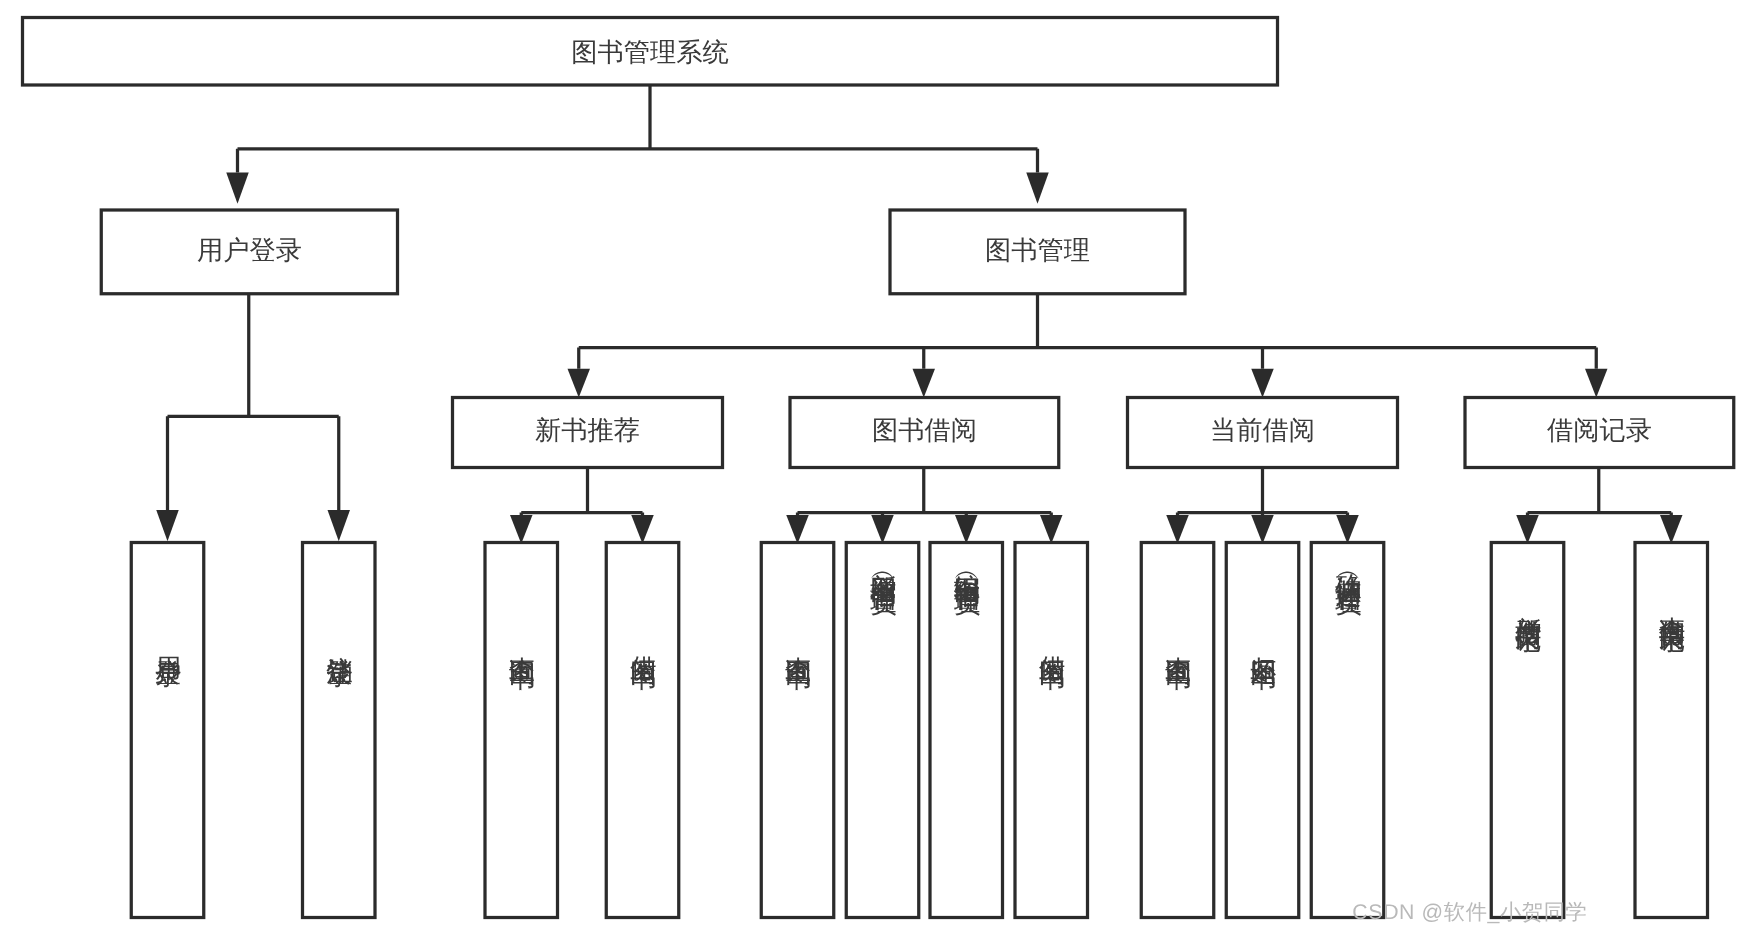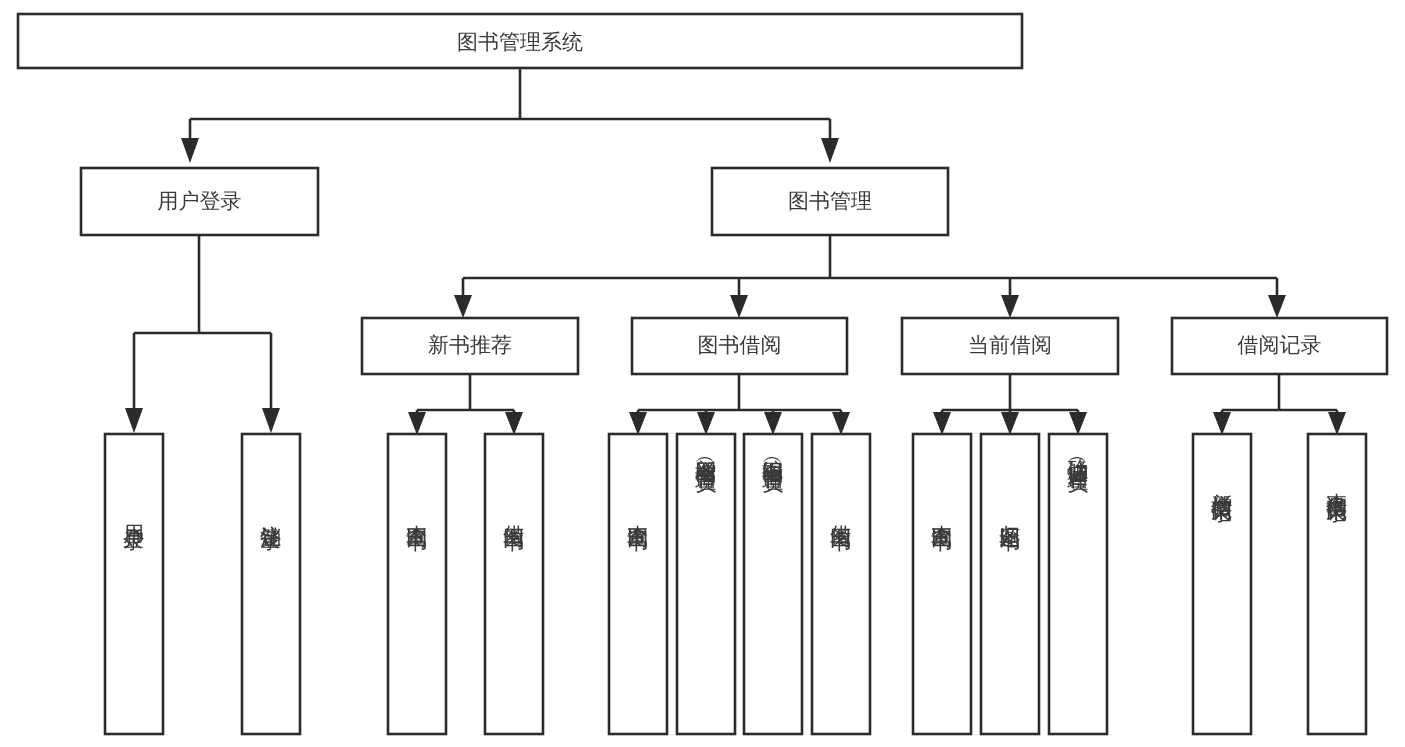--- a/index.html
+++ b/index.html
@@ -231,14 +231,15 @@
     <span class="leaf-label" style="margin-top:8px;">确认归还（管理员）</span>
   </div>
 
   <div class="leaf-label-wrap" style="left:1193px; top:434px; width:58px; height:300px;">
     <span class="leaf-label" style="margin-top:42px;">新增借阅记录</span>
   </div>
   <div class="leaf-label-wrap" style="left:1308px; top:434px; width:58px; height:300px;">
     <span class="leaf-label" style="margin-top:42px;">查询借阅记录</span>
   </div>
 
+  <div class="watermark">CSDN @软件_小贺同学</div>
 
 </div>
 
 </body></html>

